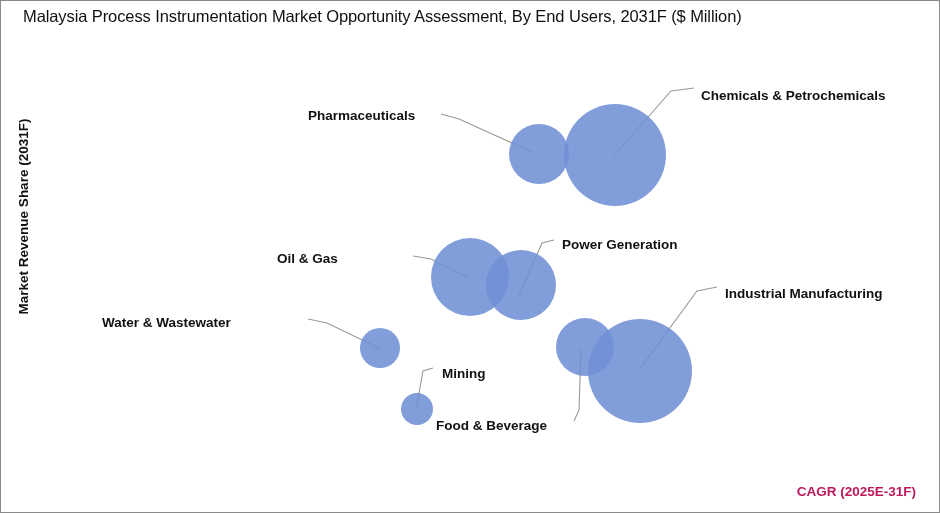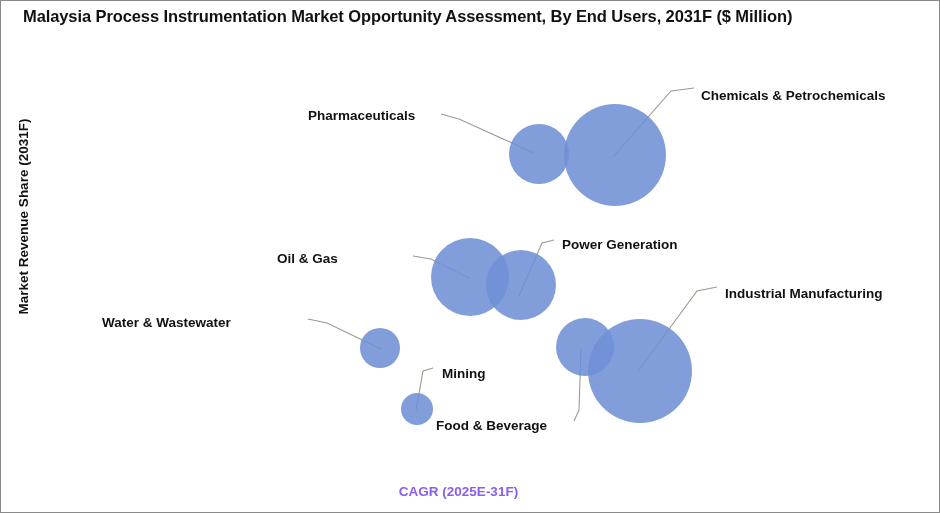--- a/index.html
+++ b/index.html
@@ -19,45 +19,45 @@
     border: 1px solid #8a8a8a;
     box-sizing: border-box;
     overflow: hidden;
   }
   #chart-title {
     position: absolute;
     left: 22px;
     top: 6px;
     width: 905px;
     font-size: 16.5px;
-    font-weight: bold;
+    font-weight: normal;
     letter-spacing: -0.1px;
     color: #111111;
     white-space: nowrap;
   }
   #y-axis-title {
     position: absolute;
     left: -93px;
     top: 208px;
     width: 230px;
     text-align: center;
     transform: rotate(-90deg);
     font-size: 13.5px;
     font-weight: bold;
     color: #111111;
   }
   #x-axis-title {
     position: absolute;
     left: 0;
     top: 483px;
     width: 915px;
-    text-align: center;
+    text-align: right;
     font-size: 13.5px;
     font-weight: bold;
-    color: #8b5cf6;
+    color: #be185d;
   }
   #plot-svg {
     position: absolute;
     left: 0;
     top: 0;
     width: 940px;
     height: 513px;
   }
   .bubble {
     fill: #6f90d5;

